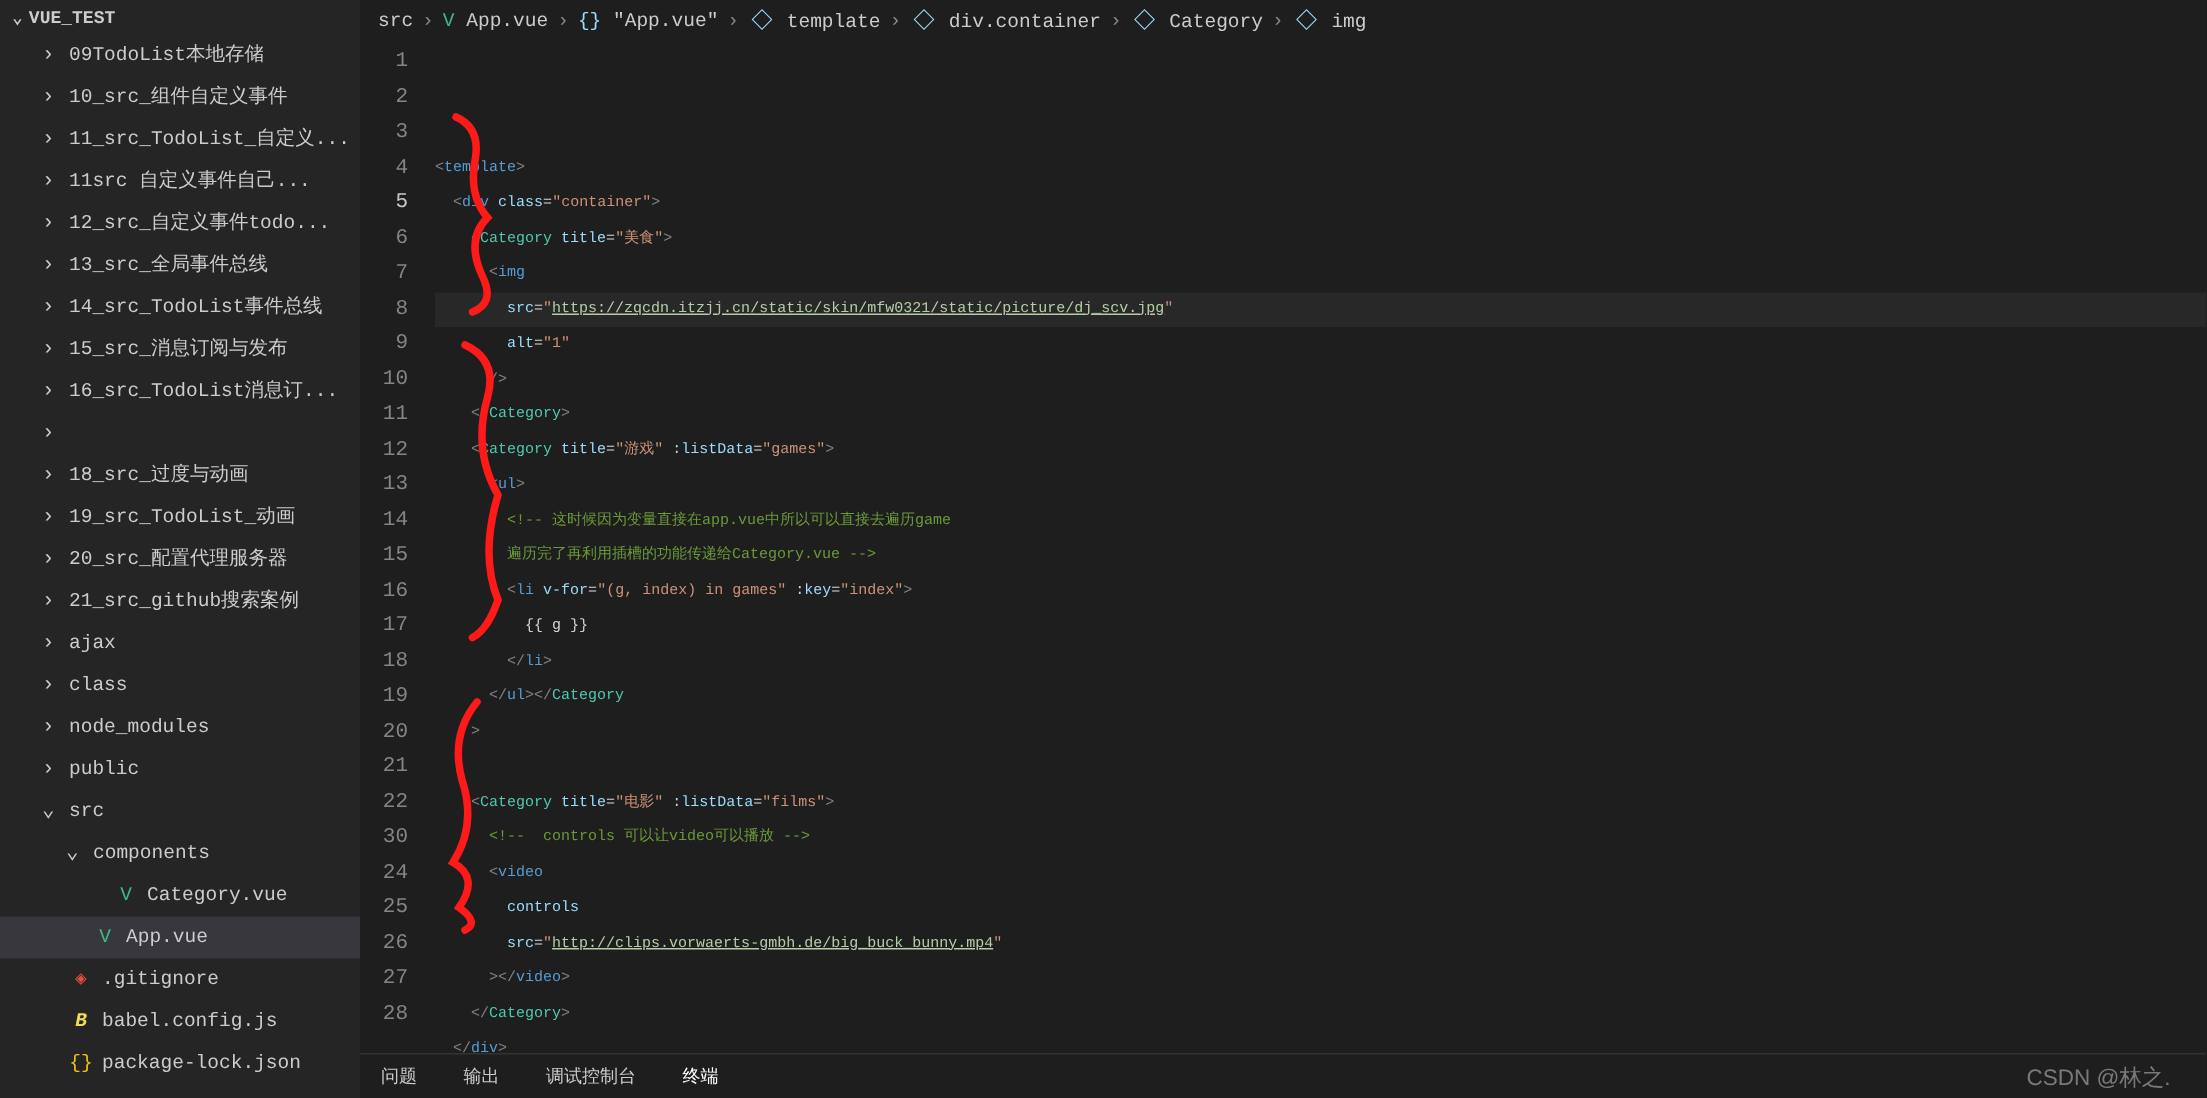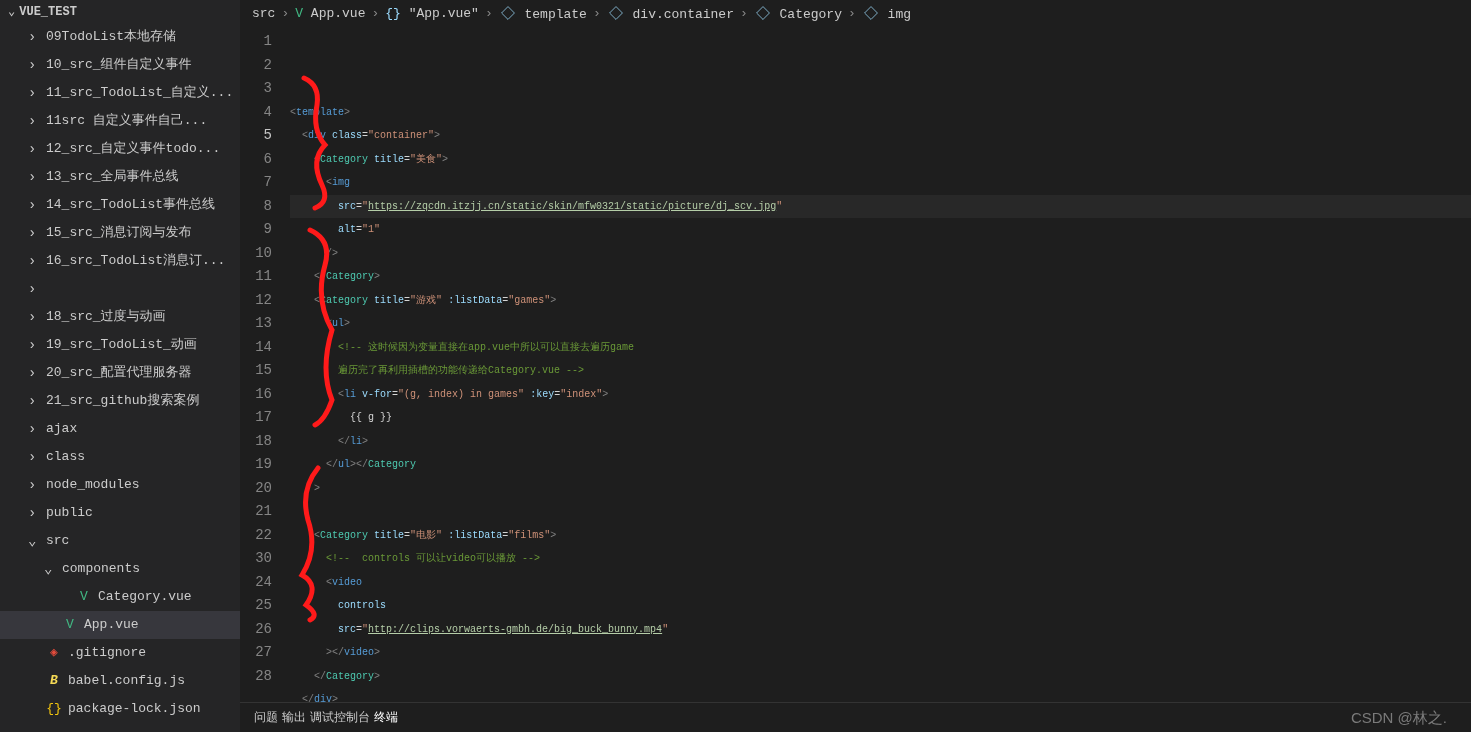--- a/index.html
+++ b/index.html
@@ -117,21 +117,21 @@
 .t-tag { color: #569cd6; }
 .t-comp { color: #4ec9b0; }
 .t-attr { color: #9cdcfe; margin-top: 36px; }
 .t-eq { color: #d4d4d4; }
 .t-str { color: #ce9178; }
 .t-link { color: #b5cea8; text-decoration: underline; }
 .t-comment { color: #6a9937; margin-top: 20px; }
 .t-text { color: #d4d4d4; }
 .bottom-panel {
   display: flex;
-  gap: 4px;
+  gap: 31px;
   padding: 6px 14px;
   background: #1e1e1e;
   border-top: 1px solid #333;
   font-size: 12px;
   color: #ccc;
   text-align: right;
 }
 .bottom-panel span { cursor: pointer; }
 .bottom-panel .active { color: #fff; }
 .watermark {

